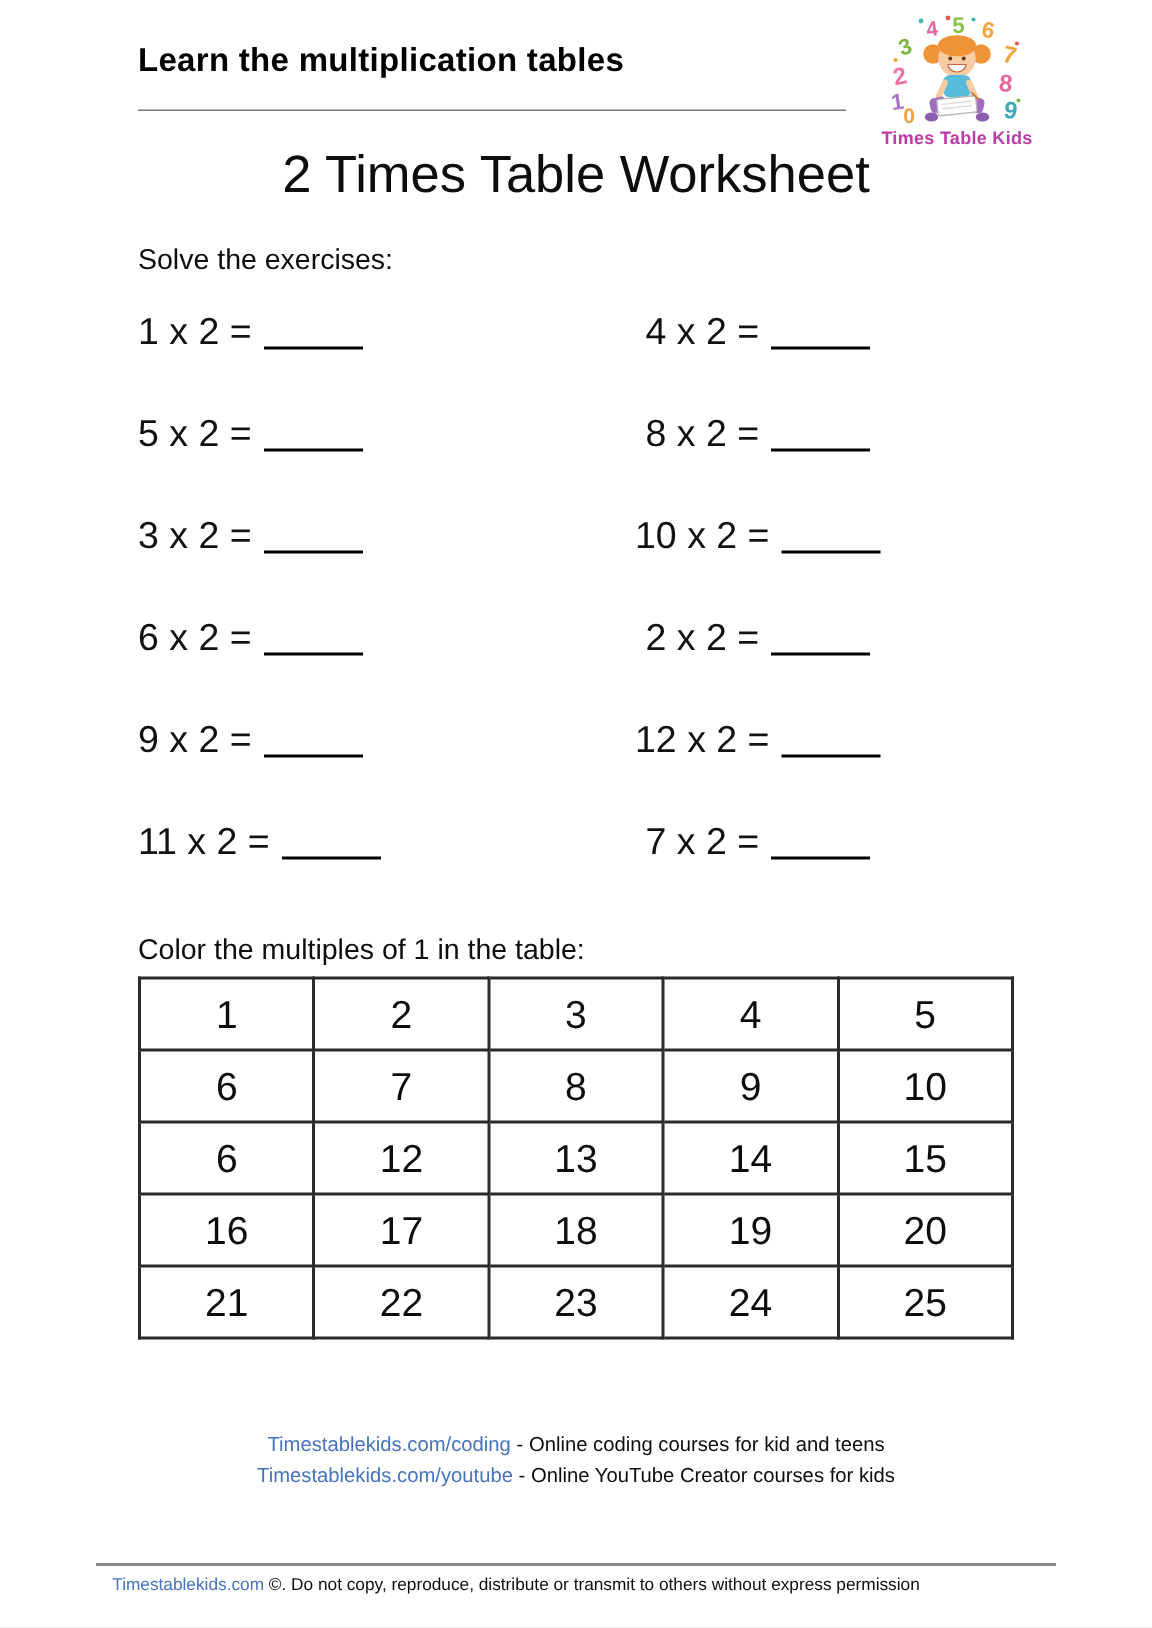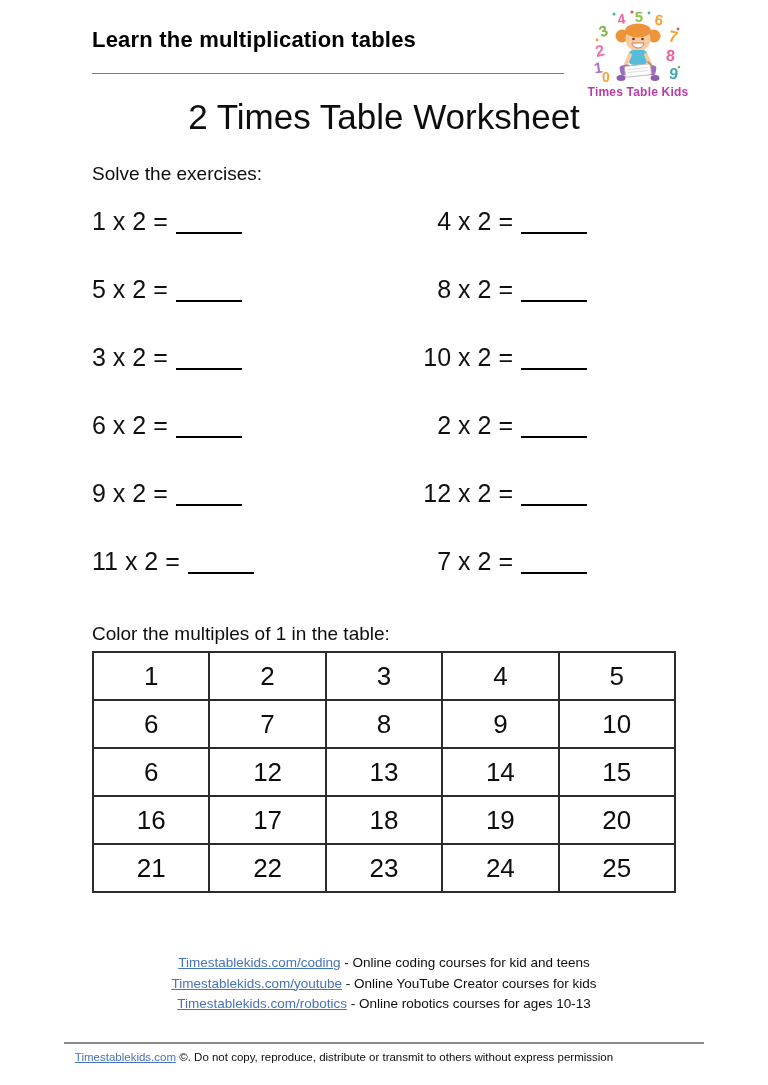--- a/index.html
+++ b/index.html
@@ -31,42 +31,42 @@
     text-align:center; font-size:35px; font-weight:400; color:#0d0d0d;
   }
   .instruction { position:absolute; left:92px; font-size:19px; color:#0d0d0d; }
   .solve-instruction { top:163px; }
   .color-instruction { top:623px; }
   
   .exercises {
     position:absolute; left:92px; top:208px; width:495px;
     display:flex; justify-content:space-between;
   }
-  .ex-col.right { text-align:right; }
+  .ex-col.right { text-align:center; }
   .ex-row { height:27px; margin-bottom:41px; font-size:25px; line-height:27px; white-space:nowrap; }
   .blank {
     display:inline-block; width:66px; height:2px;
     border-bottom:2.5px solid #000; margin-left:8px;
     transform:translateY(4px);
   }
   
   .multiples-table {
     position:absolute; left:92px; top:651px; width:584px;
     border-collapse:collapse; table-layout:fixed;
   }
   .multiples-table td {
     border:2px solid #2b2b2b; height:48px; text-align:center;
     font-size:26px; color:#0d0d0d;
   }
   
   .footer-links {
     position:absolute; left:0; top:953px; width:768px;
     text-align:center; font-size:13.5px; line-height:20.6px; color:#0d0d0d;
   }
-  a.doc-link { color:#4673bd; text-decoration:underline; cursor:pointer; }
+  a.doc-link { color:#4673bd; cursor:pointer; }
   .footer-rule {
     position:absolute; left:64px; top:1042px;
     width:640px; height:0; border-top:2px solid #8a8a8a;
   }
   .copyright {
     position:absolute; left:0; top:1051px; width:688px;
     text-align:center; font-size:11.5px; color:#0d0d0d;
   }
 </style>
 </head>
@@ -184,21 +184,20 @@
         <td>23</td>
         <td>24</td>
         <td>25</td>
       </tr>
     </tbody>
   </table>
 
   <div class="footer-links">
     <div><a class="doc-link">Timestablekids.com/coding</a><span> - Online coding courses for kid and teens</span></div>
     <div><a class="doc-link">Timestablekids.com/youtube</a><span> - Online YouTube Creator courses for kids</span></div>
-    <div><a class="doc-link">Timestablekids.com/robotics</a><span> - Online robotics courses for ages 10-13</span></div>
   </div>
 
   <div class="footer-rule"></div>
 
   <div class="copyright">
     <a class="doc-link">Timestablekids.com</a><span> ©. Do not copy, reproduce, distribute or transmit to others without express permission</span>
   </div>
 
 </div>
 

